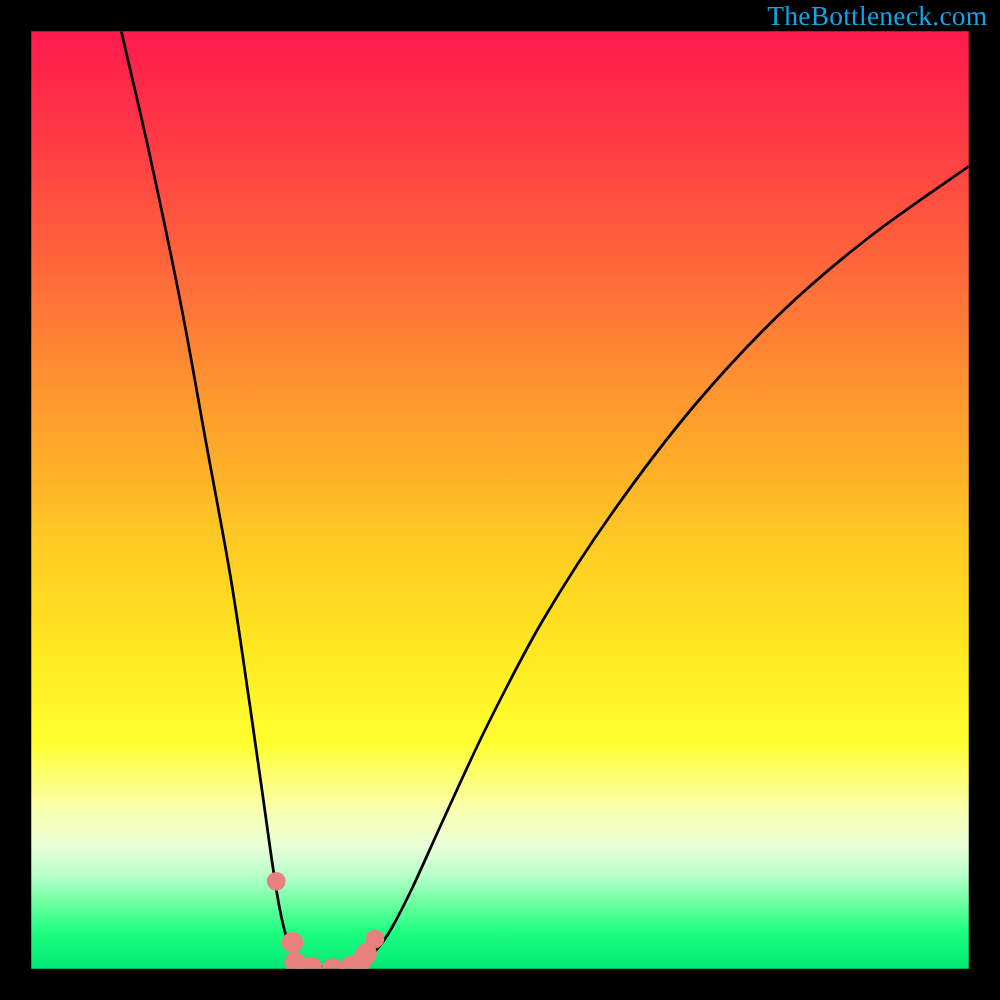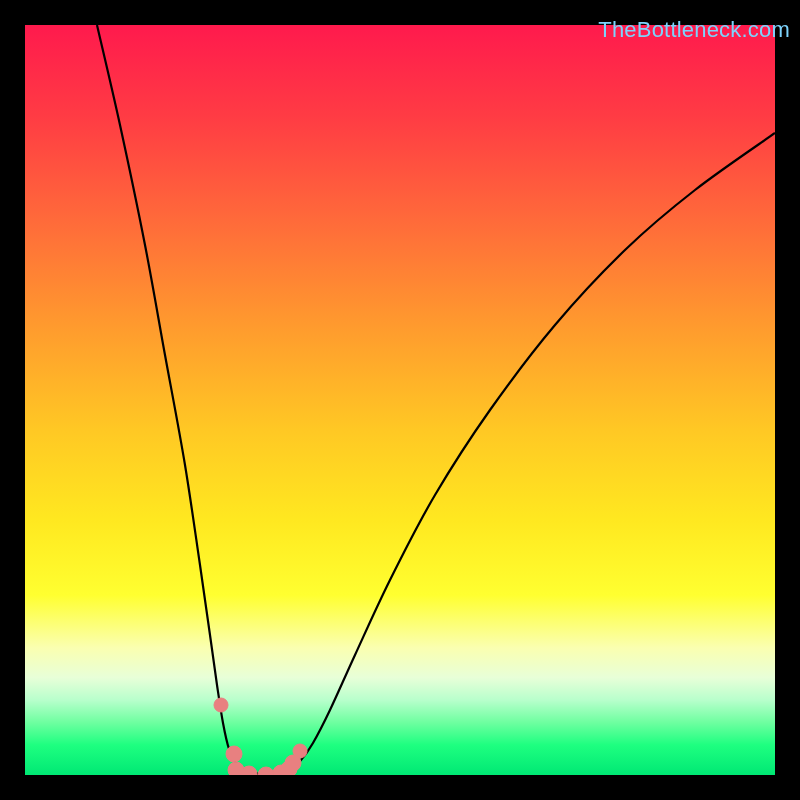--- a/index.html
+++ b/index.html
@@ -27,25 +27,25 @@
       #faffb0 83%,
       #e8ffd8 87%,
       #b8ffcc 90%,
       #6effa0 93%,
       #1eff80 96%,
       #00e874 100%
     );
   }
   .watermark {
     position: absolute;
-    top: 17px;
+    top: 0;
     right: 10px;
-    font-family: Liberation Sans, sans-serif;
+    font-family: Liberation Serif, serif;
     font-size: 22px;
-    color: #7dd3fc;
+    color: #0ea5e9;
     letter-spacing: 0.2px;
   }
   svg {
     position: absolute;
     left: 0;
     top: 0;
   }
 </style>
 </head>
 <body>

